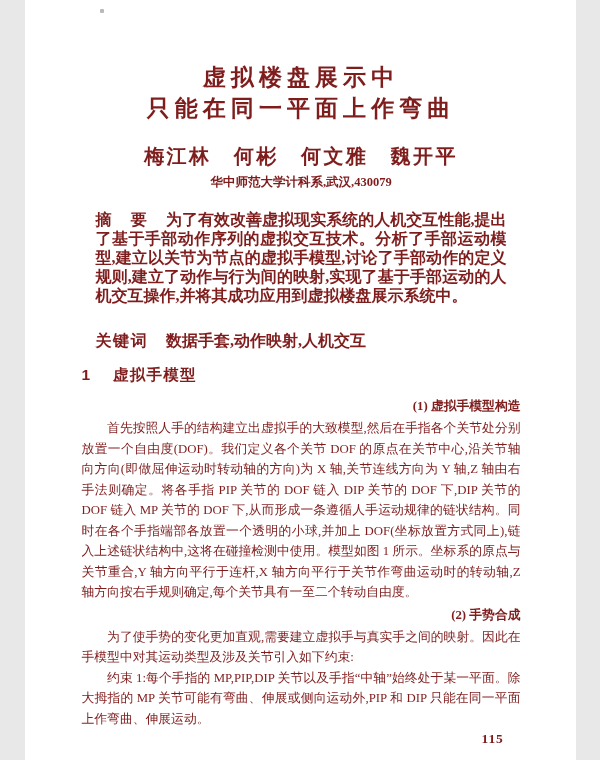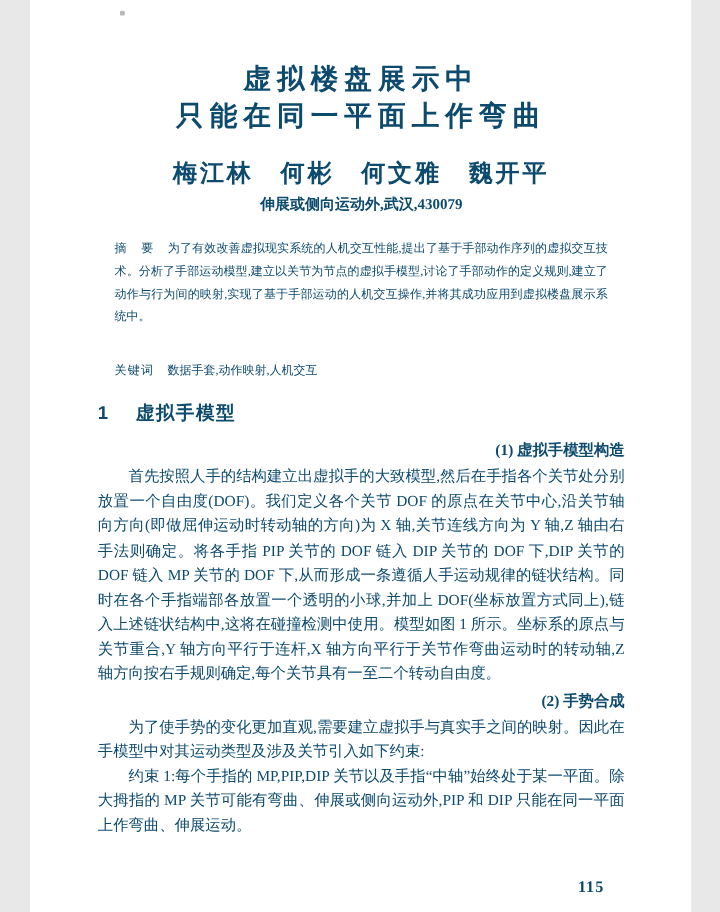--- a/index.html
+++ b/index.html
@@ -6,25 +6,25 @@
     margin: 0;
     padding: 0;
     background: #e8e8e8;
   }
   .page {
     position: relative;
     width: 551px;
     height: 760px;
     margin: 0 auto;
     background: #ffffff;
-    color: #0c4a6e;
+    color: #7f1d1d;
     font-family: "Liberation Serif", "DejaVu Serif", serif;
     overflow: hidden;
     box-sizing: border-box;
-    padding: 48px 55px 0 57px;
+    padding: 60px 55px 0 57px;
   }
   .speck {
     position: absolute;
     background: #b9b9b9;
     border-radius: 1px;
   }
   .speck1 { left: 75px; top: 9px; width: 4px; height: 4px; }
 
   
   .title-block {
@@ -49,24 +49,24 @@
     font-size: 12.5px;
     margin-top: 4px;
     font-weight: bold;
   }
 
   
   .abstract-block {
     margin: 19px 14px 0 14px;
   }
   .abstract, .keywords {
-    font-size: 10px;
+    font-size: 16px;
     line-height: 19px;
     text-align: justify;
-    font-weight: normal;
+    font-weight: bold;
     margin: 0;
   }
   .keywords { margin-top: 26px; }
   .inline-label { margin-right: 1.1em; letter-spacing: 0.1em; }
 
   
   .body-par {
     font-size: 12.8px;
     line-height: 20.5px;
     text-align: justify;
@@ -112,21 +112,21 @@
 
   <div class="speck speck1"></div>
 
   <div class="title-block">
     <div>虚拟楼盘展示中</div>
     <div>只能在同一平面上作弯曲</div>
   </div>
 
   <div class="authors">梅江林　何彬　何文雅　魏开平</div>
 
-  <div class="affiliation">伸展或侧向运动外,武汉,430079</div>
+  <div class="affiliation">华中师范大学计科系,武汉,430079</div>
 
   <div class="abstract-block">
     <p class="abstract"><span class="inline-label">摘　要</span><span>为了有效改善虚拟现实系统的人机交互性能,提出了基于手部动作序列的虚拟交互技术。分析了手部运动模型,建立以关节为节点的虚拟手模型,讨论了手部动作的定义规则,建立了动作与行为间的映射,实现了基于手部运动的人机交互操作,并将其成功应用到虚拟楼盘展示系统中。</span></p>
     <p class="keywords"><span class="inline-label">关键词</span><span>数据手套,动作映射,人机交互</span></p>
   </div>
 
 
   <h2 class="section-heading"><span class="sec-num">1</span><span>虚拟手模型</span></h2>
 
   <p class="subhead">(1) 虚拟手模型构造</p>

